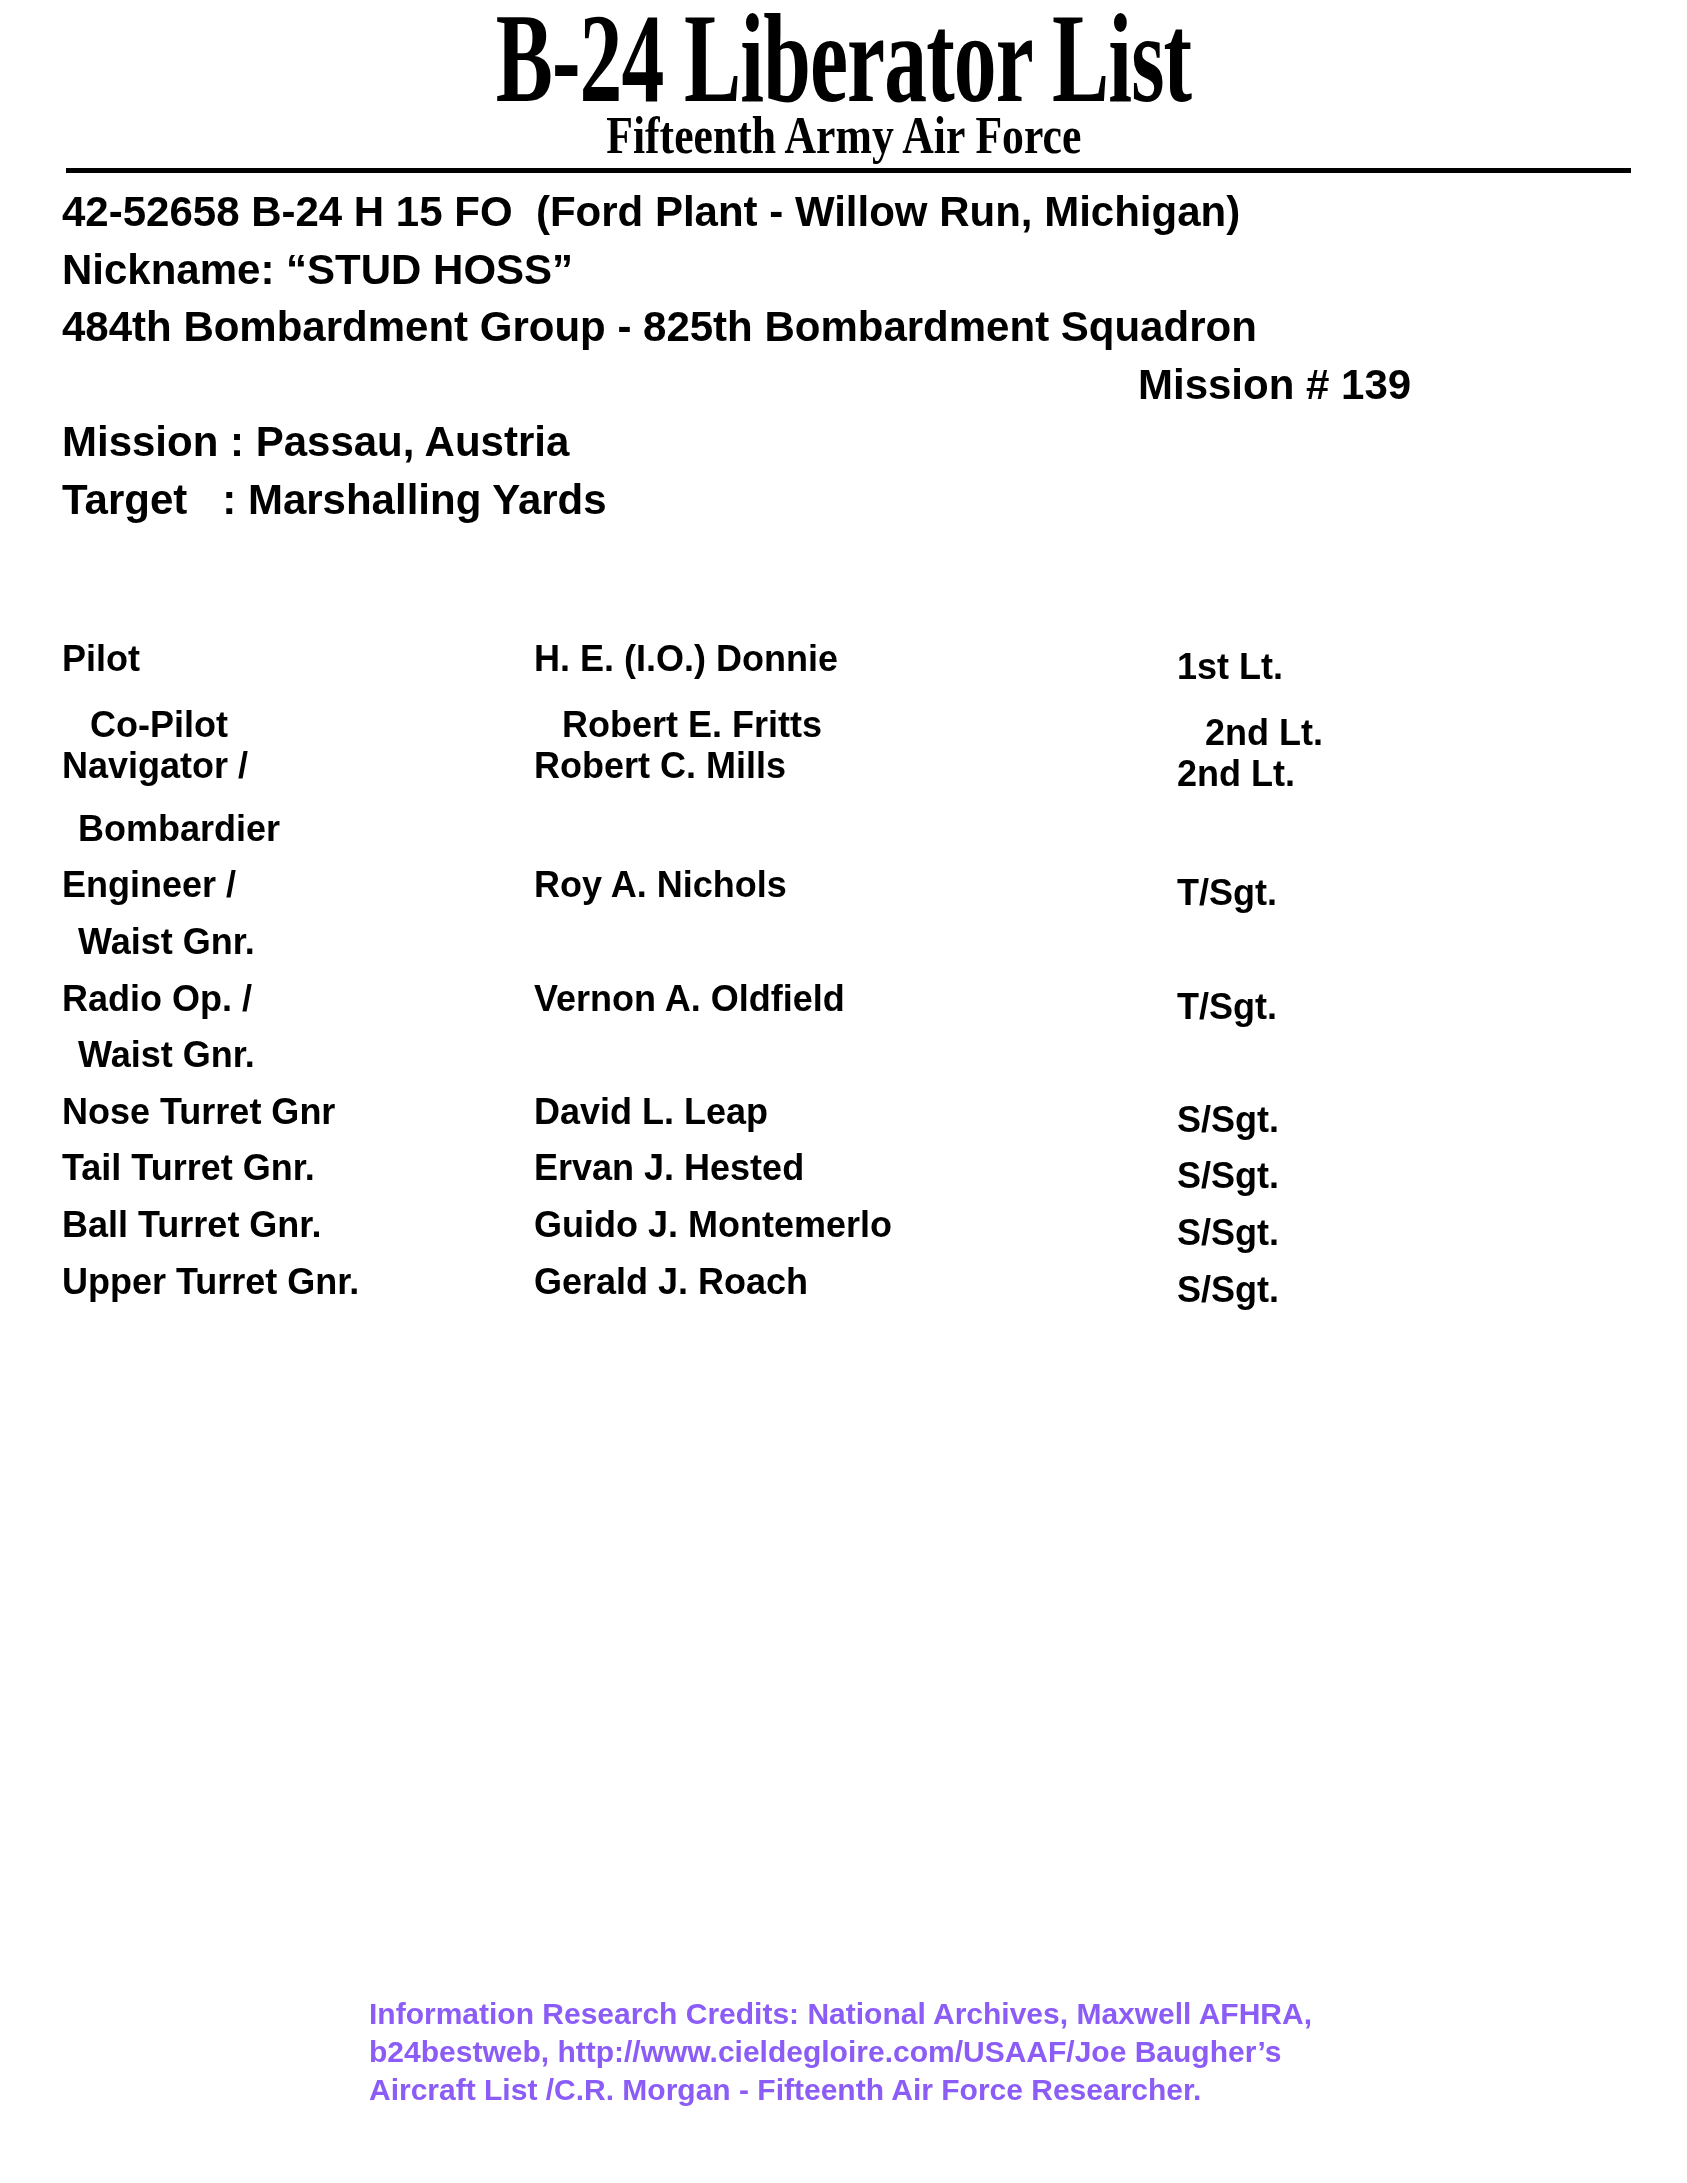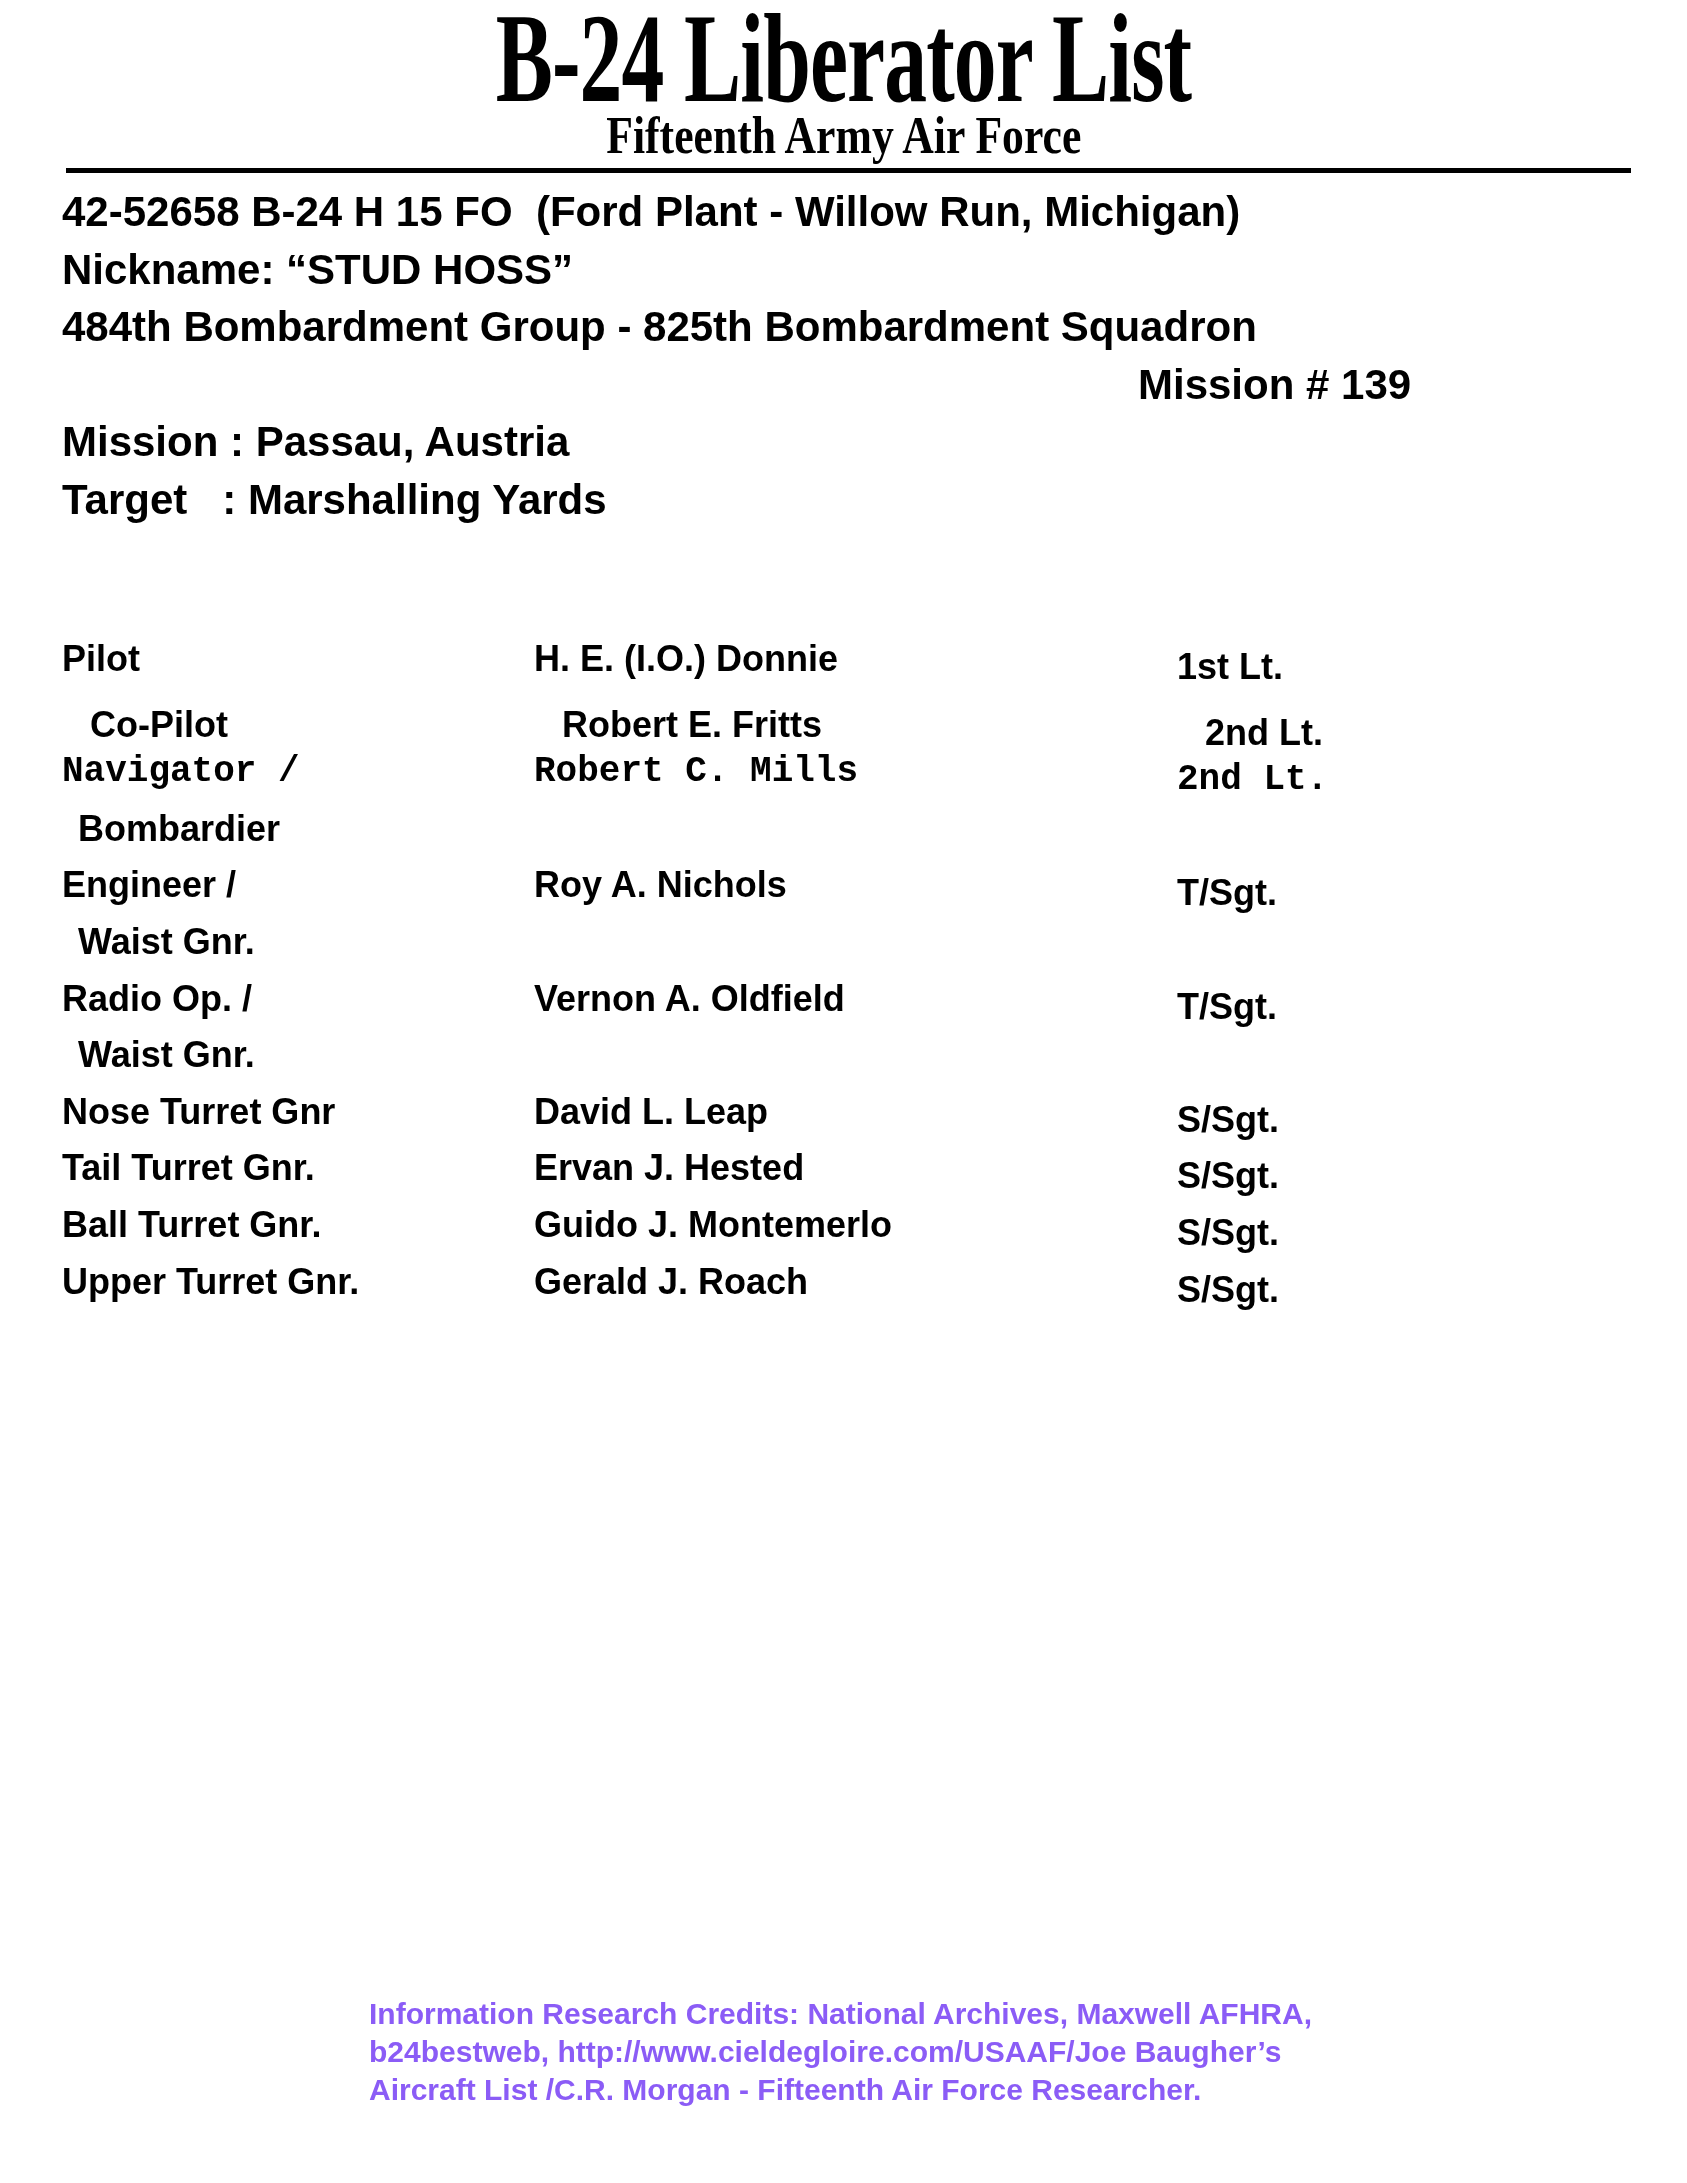--- a/index.html
+++ b/index.html
@@ -87,21 +87,21 @@
     font-size: 36px;
     line-height: 1;
     white-space: pre;
   }
   .c-role  { left: 0; }
   .c-role2 { left: 16px; }
   .c-name  { left: 472px; }
   .c-rank  { left: 1115px; }
   .r0  { top: 0px;    }
   .r1  { top: 66px; margin-left: 28px;   }
-  .r2  { top: 113px; font-family: Liberation Mono, monospace;  }
+  .r2  { top: 107px;  }
   .r3  { top: 170px;  }
   .r4  { top: 226px;  }
   .r5  { top: 283px;  }
   .r6  { top: 340px;  }
   .r7  { top: 396px;  }
   .r8  { top: 453px;  }
   .r9  { top: 509px;  }
   .r10 { top: 566px;  }
   .r11 { top: 623px;  }
   .rank-shift { margin-top: 8px; display: inline-block; }

